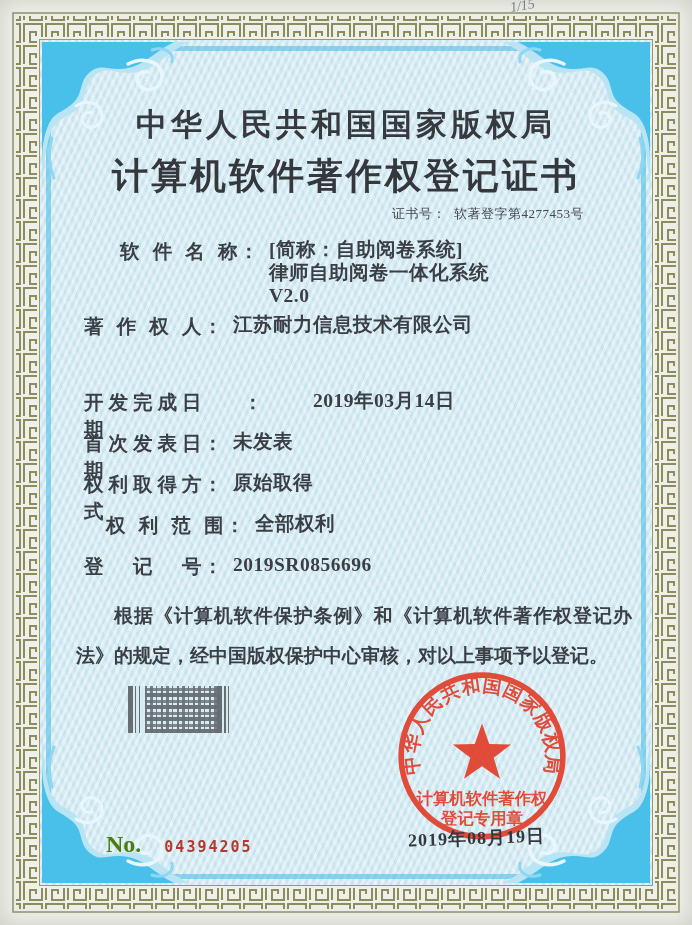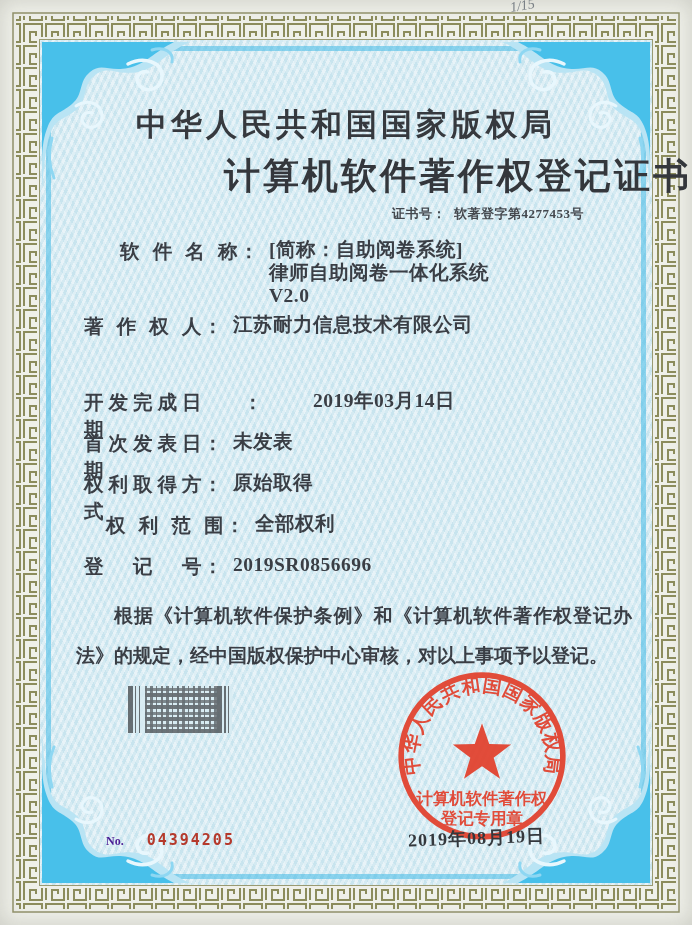--- a/index.html
+++ b/index.html
@@ -30,26 +30,26 @@
 
   .handwritten{
     position:absolute; top:-2px; left:510px; font-size:14px; color:#7a8086;
     font-style:italic; transform:rotate(-10deg);
   }
   .authority{
     position:absolute; top:104px; left:0; right:0; margin:0; text-align:center;
     font-size:31px; font-weight:700; letter-spacing:4px; color:#36393e;
   }
   .cert-title{
-    position:absolute; top:152px; left:0; right:0; margin:0; text-align:right;
+    position:absolute; top:152px; left:0; right:0; margin:0; text-align:center;
     font-size:36px; font-weight:700; letter-spacing:3px; color:#34373c;
   }
   .certno{
     position:absolute; top:205px; right:108px; font-size:13px; color:#44484e;
-    font-weight:700; letter-spacing:.5px;
+    font-weight:400; letter-spacing:.5px;
   }
   .certno .v{margin-left:8px;}
 
   .row{position:absolute; left:84px; display:flex; align-items:flex-start;
        color:#3a3e45; font-size:19.5px; font-weight:700; letter-spacing:.5px;}
   .flabel{display:inline-block; width:118px; text-align:justify; text-align-last:justify; text-justify:inter-character;}
   .fcolon{margin:0 10px 0 1px;}
   .fvalue div{line-height:23px;}
   .r0{top:238px;margin-left:36px;} .r1{top:313px;} .r2{top:389px;gap:40px;} .r3{top:430px;}
   .r4{top:471px;} .r5{top:512px;margin-left:22px;} .r6{top:553px;}
@@ -70,21 +70,21 @@
       repeating-linear-gradient(90deg, rgba(78,83,87,.9) 0 2px, rgba(216,236,243,.9) 2px 5px, rgba(78,83,87,.85) 5px 8px, rgba(216,236,243,.9) 8px 11px, rgba(78,83,87,.9) 11px 12px, rgba(216,236,243,.9) 12px 16px);}
   .bc-stop{width:15px;
     background:repeating-linear-gradient(90deg,#4e5357 0 5px,#d8ecf3 5px 7px,#4e5357 7px 9px,#d8ecf3 9px 11px,#4e5357 11px 12px,#d8ecf3 12px 15px);}
 
   .seal{position:absolute; left:394px; top:668px; width:176px; height:176px; opacity:.93;}
   .seal-date{
     position:absolute; left:408px; top:826px; font-size:18px; font-weight:700;
     color:#34383d; letter-spacing:1px; transform:rotate(-2deg);
   }
   .serial{position:absolute; left:106px; top:831px; display:flex; align-items:baseline;}
-  .serial-label{font-size:12px; color:#4c1d95; font-weight:600;}
+  .serial-label{font-size:24px; color:#4d7c0f; font-weight:600;}
   .serial-value{font-family:"DejaVu Sans Mono","Liberation Mono",monospace;
     font-size:15px; font-weight:600; color:#b5392b; letter-spacing:2px; margin-left:23px;}
 </style>
 </head>
 <body>
 
 <div class="page">
 
   <div class="inner-bg"></div>
 

